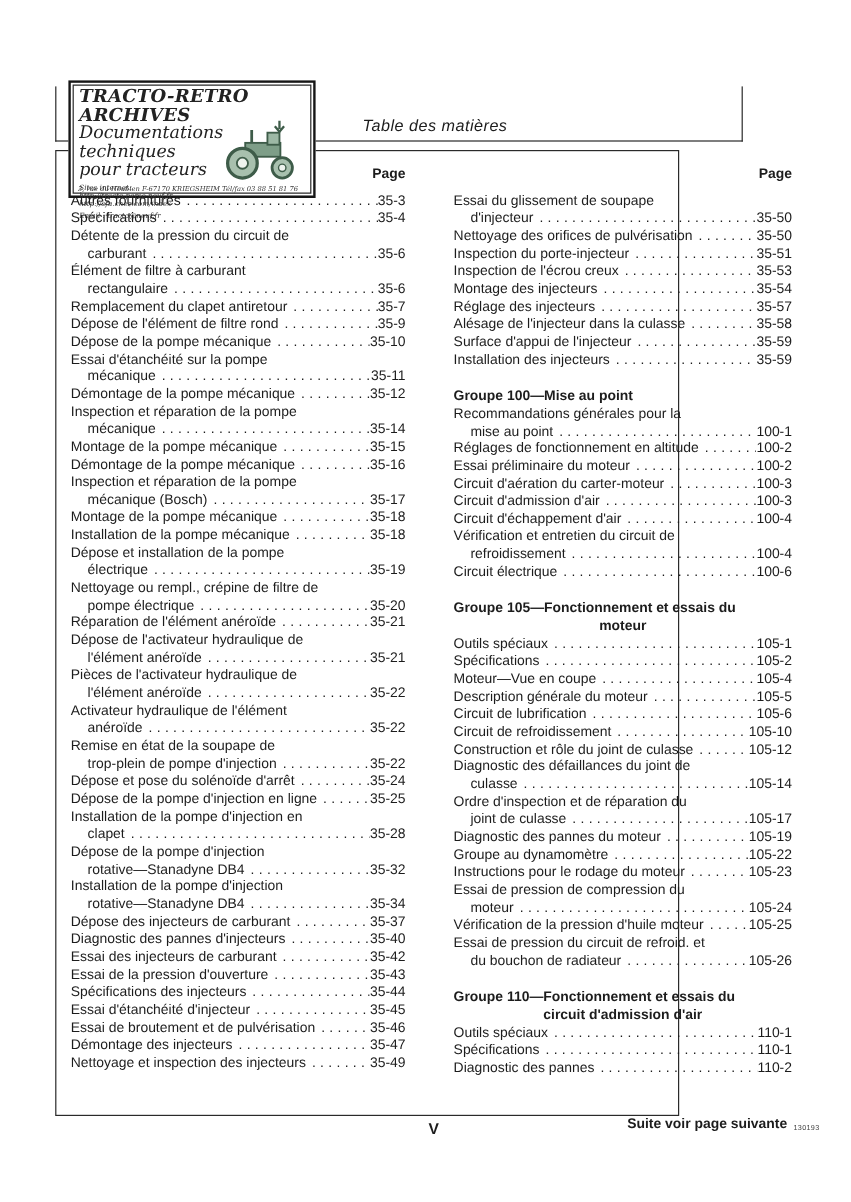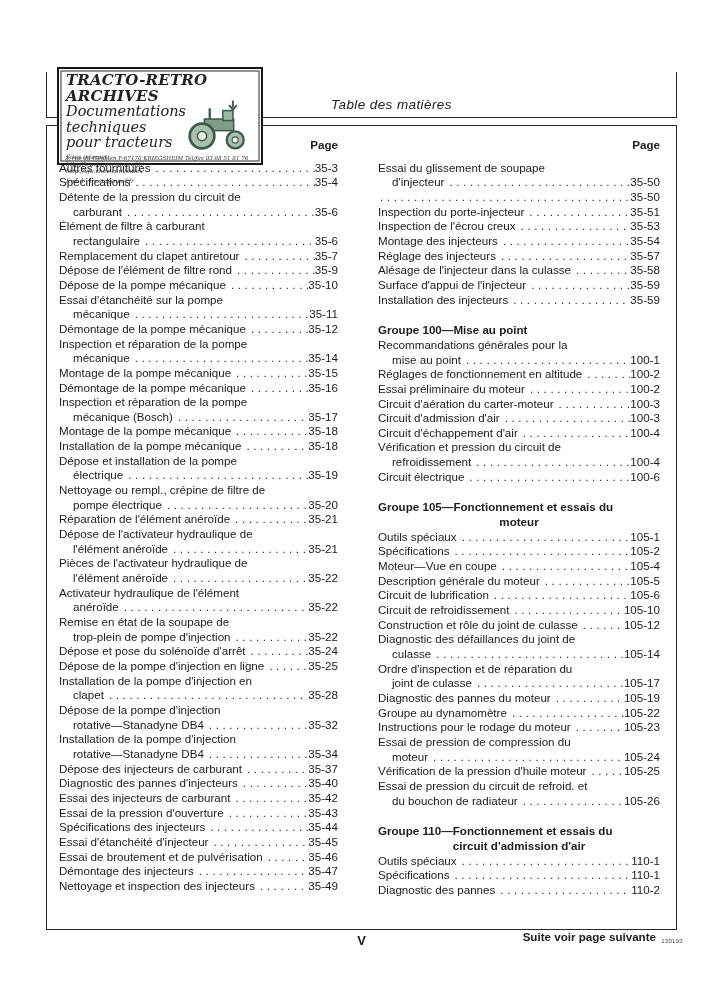--- a/index.html
+++ b/index.html
@@ -1,27 +1,27 @@
 <!DOCTYPE html>
 <html><head>
 <meta charset="utf-8">
 <style>
   html,body{margin:0;padding:0;background:#fff;}
   .page{position:relative;width:709px;height:1002px;background:#ffffff;
         font-family:"Liberation Sans",sans-serif;color:#1c1c1c;overflow:hidden;}
 
   
-  .header-box{position:absolute;left:46px;top:72px;width:631px;height:46px;
+  .header-box{position:absolute;left:46px;top:72px;width:573px;height:46px;
               border-left:1.5px solid #2a2a2a;border-right:1.5px solid #2a2a2a;
               border-bottom:1.5px solid #2a2a2a;box-sizing:border-box;}
   .header-title{position:absolute;left:0;right:0;bottom:5px;text-align:center;
                 padding-left:60px;font-style:italic;font-size:13.5px;letter-spacing:.4px;}
 
   
-  .main-box{position:absolute;left:46px;top:125px;width:631px;height:805px;
+  .main-box{position:absolute;left:46px;top:125px;width:520px;height:805px;
             border:1.5px solid #2a2a2a;box-sizing:border-box;}
   .col{position:absolute;top:12px;font-size:11.6px;line-height:14.65px;}
   .col-left{left:12px;width:279px;}
   .col-right{left:331px;width:282px;}
   .page-label{text-align:right;font-weight:bold;margin-bottom:8px;}
   .entries-left{margin-top:0;}
 
   .toc-entry{}
   .entry-flex{display:flex;align-items:baseline;}
   .t{white-space:nowrap;padding-right:3px;}
@@ -364,20 +364,21 @@
           <div class="toc-entry">
             <div>Essai du glissement de soupape</div>
             <div class="entry-flex cont-indent">
               <span class="t">d'injecteur</span>
               <span class="leader">..........................................................................................</span>
               <span class="pg">35-50</span>
             </div>
           </div>
           <div class="toc-entry">
             <div class="entry-flex">
+              <span class="t">Nettoyage des orifices de pulvérisation</span>
               <span class="leader">..........................................................................................</span>
               <span class="pg">35-50</span>
             </div>
           </div>
           <div class="toc-entry">
             <div class="entry-flex">
               <span class="t">Inspection du porte-injecteur</span>
               <span class="leader">..........................................................................................</span>
               <span class="pg">35-51</span>
             </div>
@@ -464,21 +465,21 @@
             </div>
           </div>
           <div class="toc-entry">
             <div class="entry-flex">
               <span class="t">Circuit d'échappement d'air</span>
               <span class="leader">..........................................................................................</span>
               <span class="pg">100-4</span>
             </div>
           </div>
           <div class="toc-entry">
-            <div>Vérification et pression du circuit de</div>
+            <div>Vérification et entretien du circuit de</div>
             <div class="entry-flex cont-indent">
               <span class="t">refroidissement</span>
               <span class="leader">..........................................................................................</span>
               <span class="pg">100-4</span>
             </div>
           </div>
           <div class="toc-entry">
             <div class="entry-flex">
               <span class="t">Circuit électrique</span>
               <span class="leader">..........................................................................................</span>

